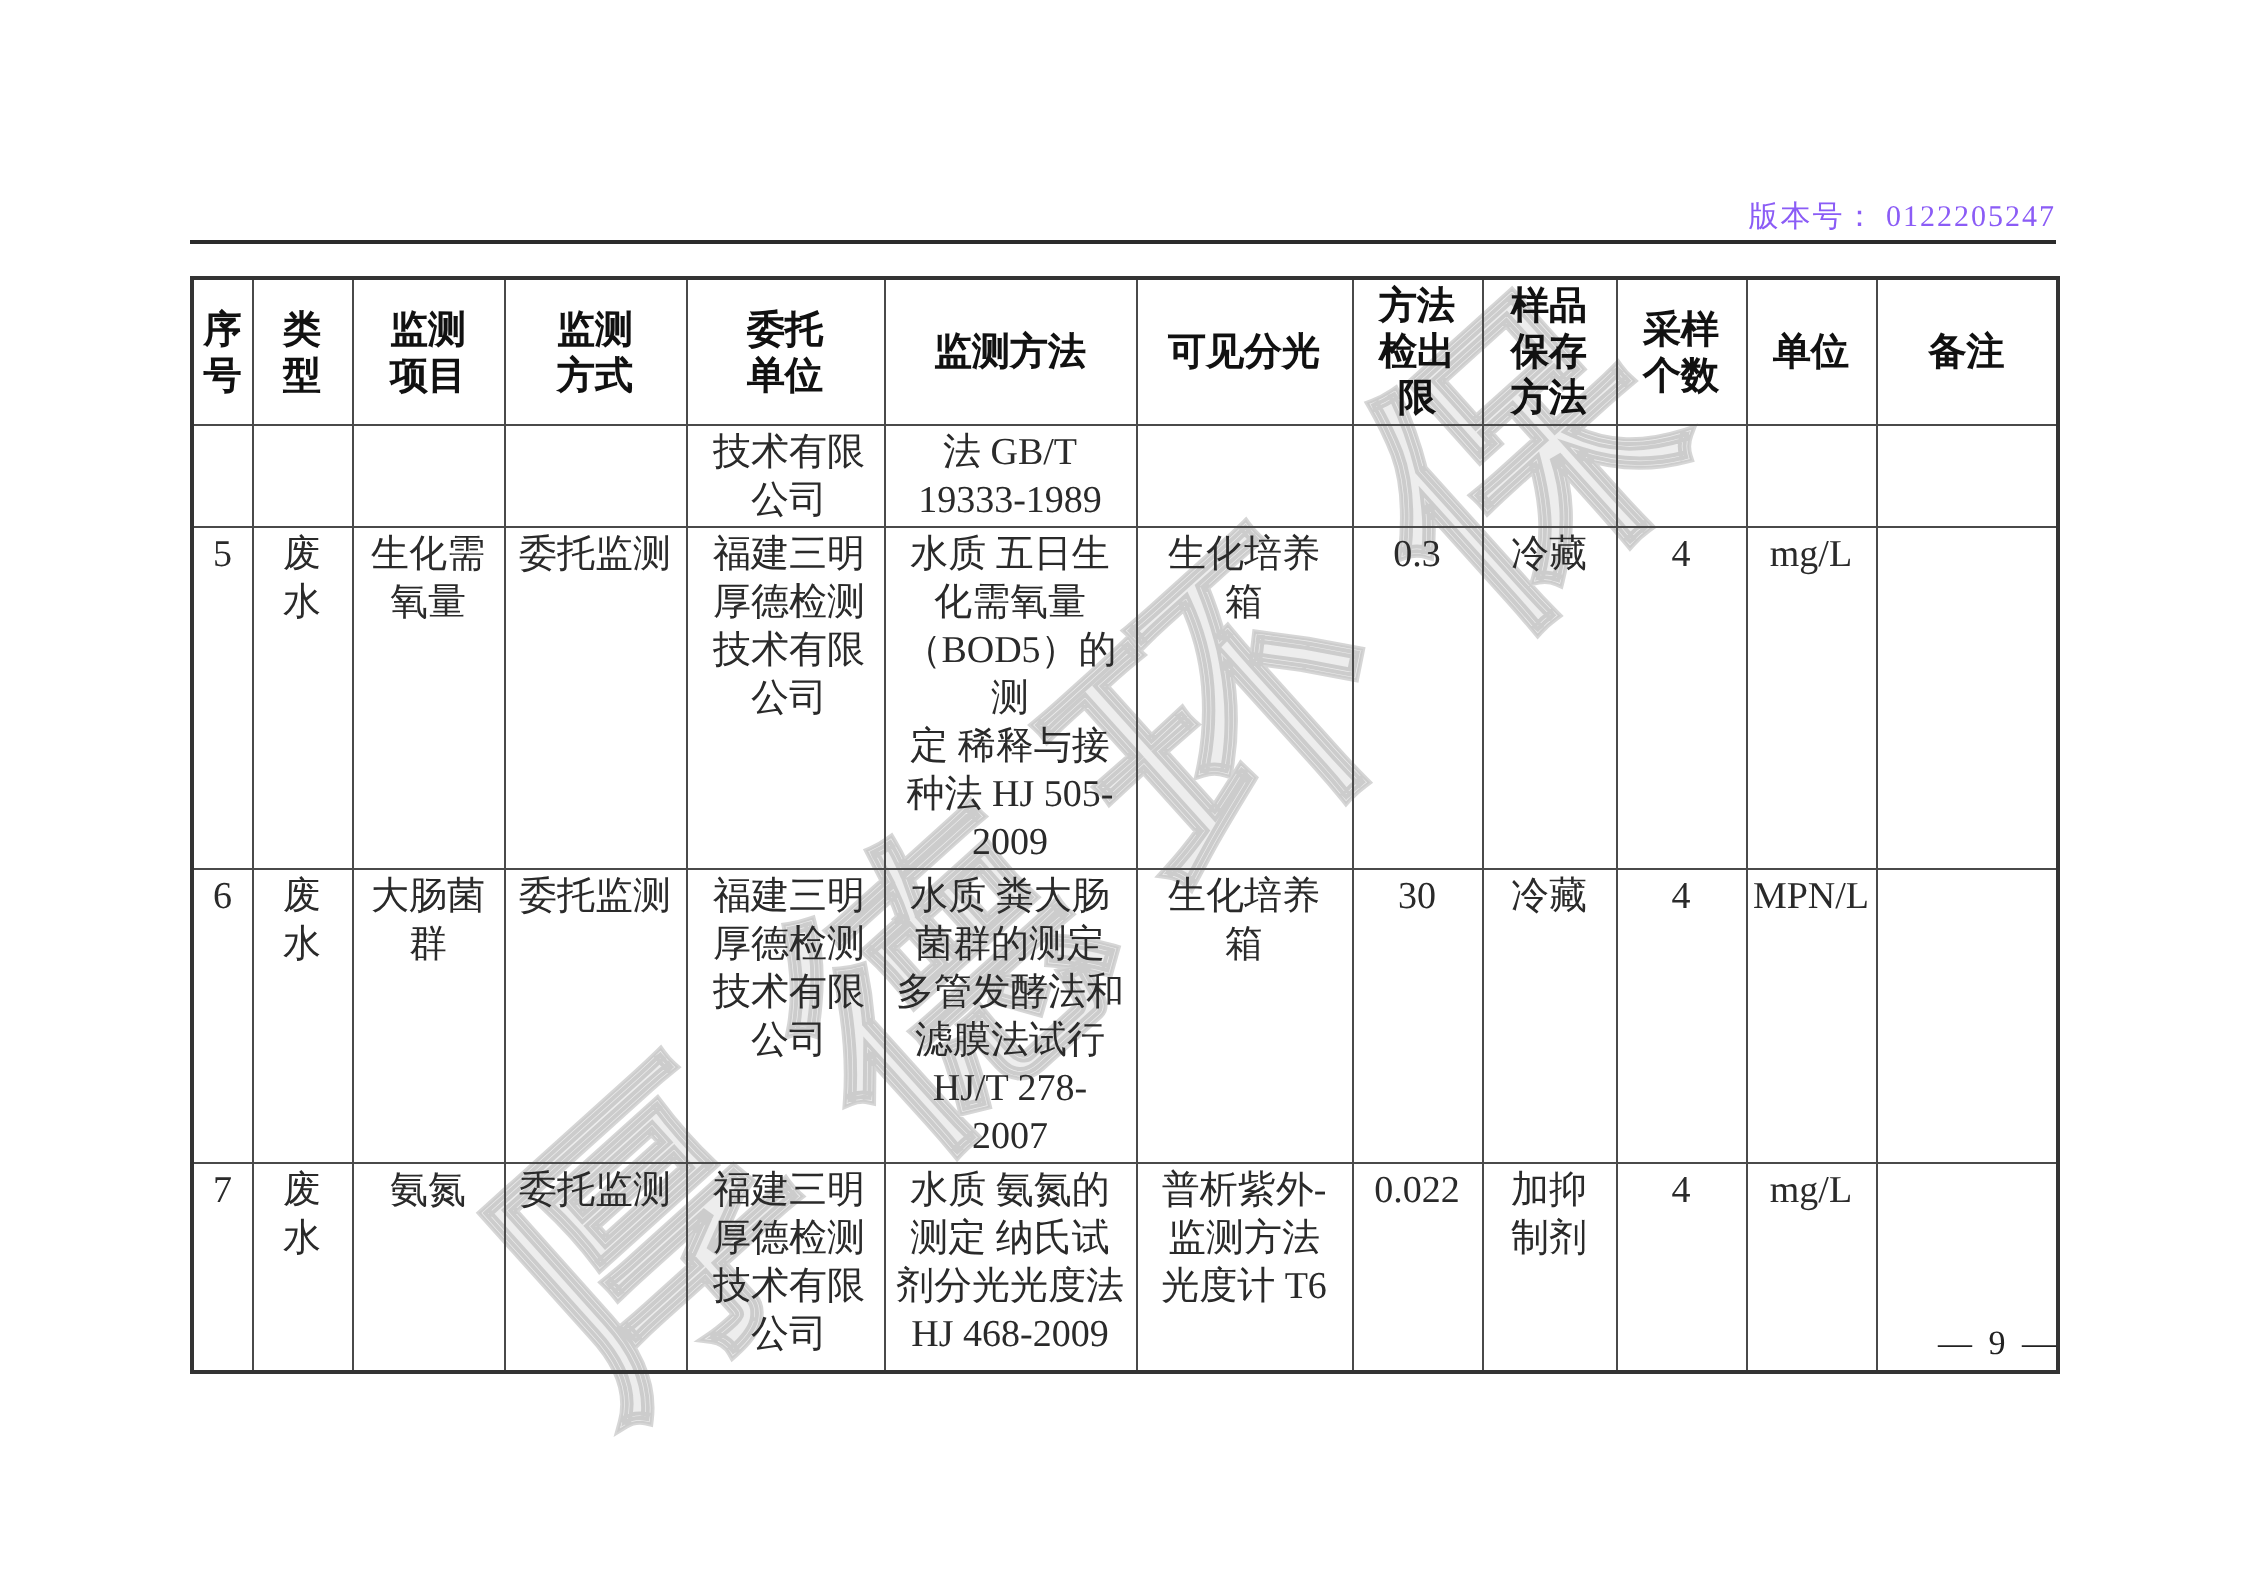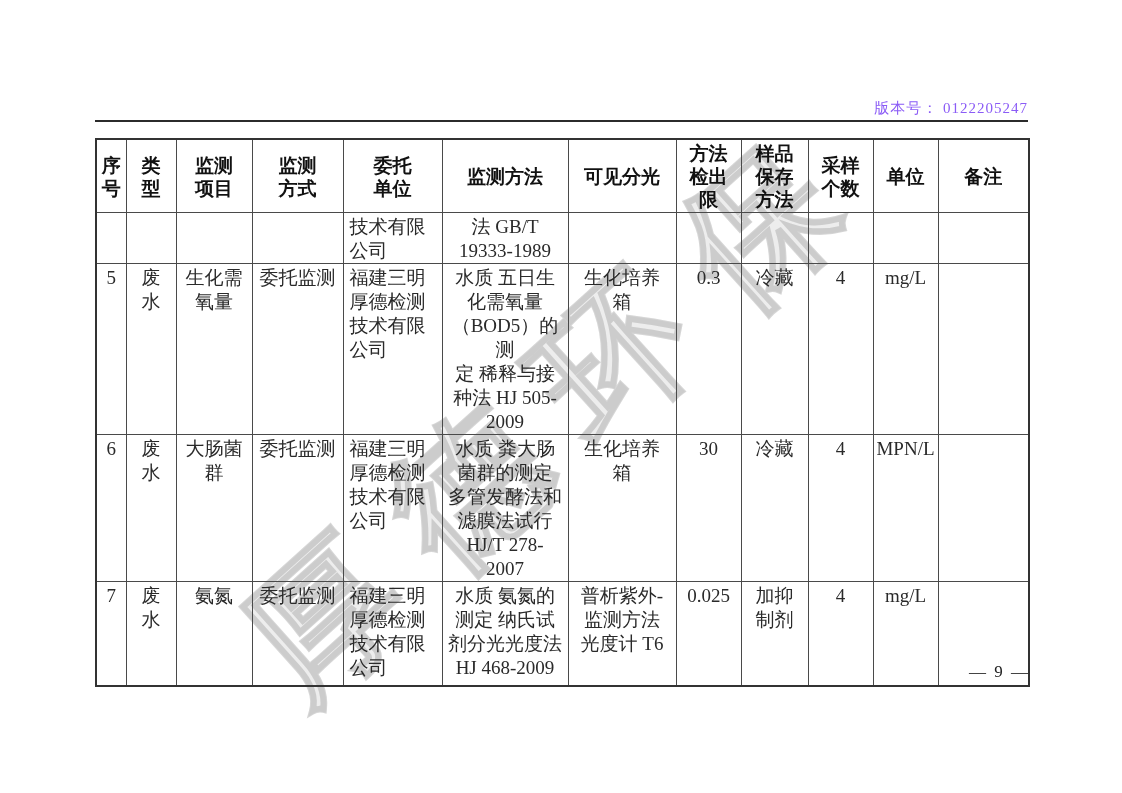--- a/index.html
+++ b/index.html
@@ -81,22 +81,23 @@
   table.monitoring tbody td {
     vertical-align: top;
     line-height: 24px;
     color: #2a2a2a;
   }
   table.monitoring tbody tr:nth-child(1) { height: 49px; }
   table.monitoring tbody tr:nth-child(2) { height: 145px; }
   table.monitoring tbody tr:nth-child(3) { height: 145px; }
   table.monitoring tbody tr:nth-child(4) { height: 105px; }
   table.monitoring tbody td.col-4 {
-    text-align: left;
+    text-align: center;
     padding-left: 6px;
+    font-family: Liberation Mono, monospace;
   }
   .pagenum {
     position: absolute;
     top: 662px;
     right: 92px;
     font-size: 17px;
     letter-spacing: 2px;
     color: #222222;
     white-space: nowrap;
   }
@@ -230,21 +231,21 @@
 厚德检测
 技术有限
 公司</td>
           <td class="col-5">水质 氨氮的
 测定 纳氏试
 剂分光光度法
 HJ 468-2009</td>
           <td class="col-6">普析紫外-
 监测方法
 光度计 T6</td>
-          <td class="col-7">0.025</td>
+          <td class="col-7">0.022</td>
           <td class="col-8">加抑
 制剂</td>
           <td class="col-9">4</td>
           <td class="col-10">mg/L</td>
           <td class="col-11"></td>
         </tr>
       </tbody>
   </table>
 
   <div class="pagenum">— 9 —</div>

